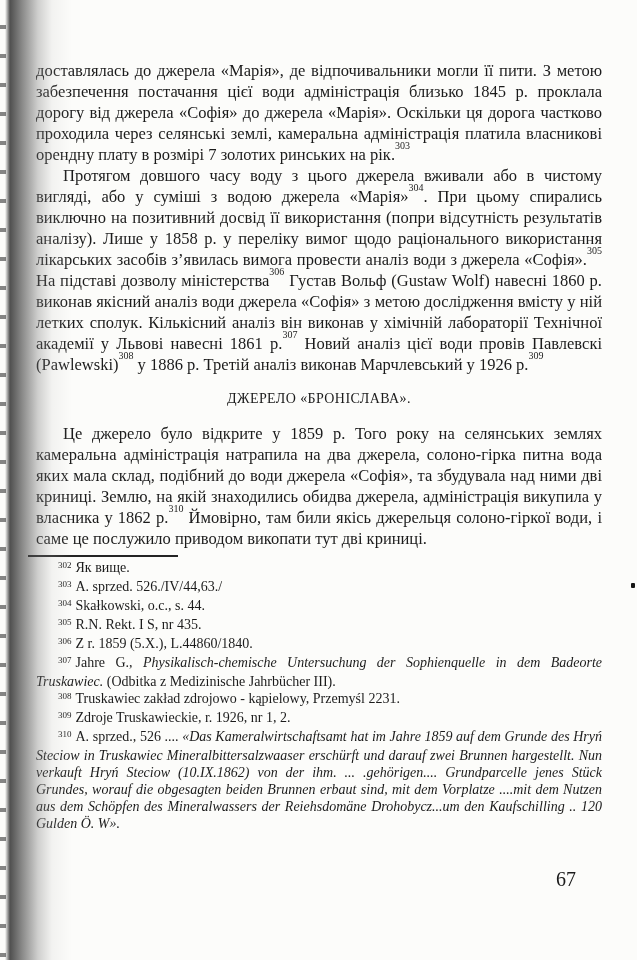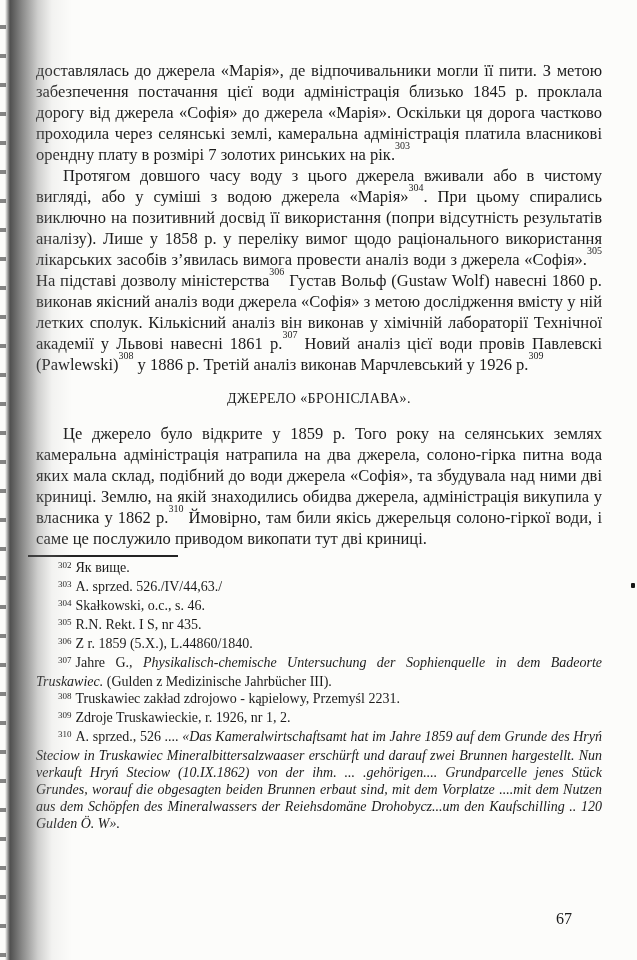--- a/index.html
+++ b/index.html
@@ -69,42 +69,42 @@
     text-align:justify;
     text-indent:22px;
   }
   .fn .num{
     font-size:9px;position:relative;top:-4px;
     padding-right:4px;
   }
   .it{font-style:italic;}
   .page-number{
     position:absolute;left:556px;top:869px;z-index:2;
-    font-size:16px;line-height:20px;margin-top:40px;
+    font-size:20px;line-height:20px;
   }
 </style>
 </head>
 <body>
 
 <div class="page">
   <div class="content">
     <div id="body-text">
         <p class="para"><span>доставлялась до джерела «Марія», де відпочивальники могли її пити. З метою забезпечення постачання цієї води адміністрація близько 1845 р. проклала дорогу від джерела «Софія» до джерела «Марія». Оскільки ця дорога частково проходила через селянські землі, камеральна адміністрація платила власникові орендну плату в розмірі 7 золотих ринських на рік.</span><sup class="ref">303</sup></p>
         <p class="para indent"><span>Протягом довшого часу воду з цього джерела вживали або в чистому вигляді, або у суміші з водою джерела «Марія»</span><sup class="ref">304</sup><span>. При цьому спирались виключно на позитивний досвід її використання (попри відсутність результатів аналізу). Лише у 1858 р. у переліку вимог щодо раціонального використання лікарських засобів з’явилась вимога провести аналіз води з джерела «Софія».</span><sup class="ref">305</sup><span> На підставі дозволу міністерства</span><sup class="ref">306</sup><span> Густав Вольф (Gustaw Wolf) навесні 1860 р. виконав якісний аналіз води джерела «Софія» з метою дослідження вмісту у ній летких сполук. Кількісний аналіз він виконав у хімічній лабораторії Технічної академії у Львові навесні 1861 р.</span><sup class="ref">307</sup><span> Новий аналіз цієї води провів Павлевскі (Pawlewski)</span><sup class="ref">308</sup><span> у 1886 р. Третій аналіз виконав Марчлевський у 1926 р.</span><sup class="ref">309</sup></p>
         <h2 class="heading">ДЖЕРЕЛО «БРОНІСЛАВА».</h2>
         <p class="para indent"><span>Це джерело було відкрите у 1859 р. Того року на селянських землях камеральна адміністрація натрапила на два джерела, солоно-гірка питна вода яких мала склад, подібний до води джерела «Софія», та збудувала над ними дві криниці. Землю, на якій знаходились обидва джерела, адміністрація викупила у власника у 1862 р.</span><sup class="ref">310</sup><span> Ймовірно, там били якісь джерельця солоно-гіркої води, і саме це послужило приводом викопати тут дві криниці.</span></p>
       </div>
     <div class="fn-separator"></div>
     <div id="footnotes" class="footnotes">
         <p class="fn"><span class="num">302</span><span>Як вище.</span></p>
         <p class="fn"><span class="num">303</span><span>A. sprzed. 526./IV/44,63./</span></p>
-        <p class="fn"><span class="num">304</span><span>Skałkowski, o.c., s. 46.</span></p>
+        <p class="fn"><span class="num">304</span><span>Skałkowski, o.c., s. 44.</span></p>
         <p class="fn"><span class="num">305</span><span>R.N. Rekt. I S, nr 435.</span></p>
         <p class="fn"><span class="num">306</span><span>Z r. 1859 (5.X.), L.44860/1840.</span></p>
-        <p class="fn"><span class="num">307</span><span>Jahre G., </span><span class="it">Physikalisch-chemische Untersuchung der Sophienquelle in dem Badeorte Truskawiec.</span><span> (Gulden z Medizinische Jahrbücher III).</span></p>
+        <p class="fn"><span class="num">307</span><span>Jahre G., </span><span class="it">Physikalisch-chemische Untersuchung der Sophienquelle in dem Badeorte Truskawiec.</span><span> (Odbitka z Medizinische Jahrbücher III).</span></p>
         <p class="fn"><span class="num">308</span><span>Truskawiec zakład zdrojowo - kąpielowy, Przemyśl 2231.</span></p>
         <p class="fn"><span class="num">309</span><span>Zdroje Truskawieckie, r. 1926, nr 1, 2.</span></p>
         <p class="fn"><span class="num">310</span><span>A. sprzed., 526 .... </span><span class="it">«Das Kameralwirtschaftsamt hat im Jahre 1859 auf dem Grunde des Hryń Steciow in Truskawiec Mineralbittersalzwaaser erschürft und darauf zwei Brunnen hargestellt. Nun verkauft Hryń Steciow (10.IX.1862) von der ihm. ... .gehörigen.... Grundparcelle jenes Stück Grundes, worauf die obgesagten beiden Brunnen erbaut sind, mit dem Vorplatze ....mit dem Nutzen aus dem Schöpfen des Mineralwassers der Reiehsdomäne Drohobycz...um den Kaufschilling .. 120 Gulden Ö. W».</span></p>
       </div>
   </div>
   <div class="page-number">67</div>
   <div class="speck"></div>
   <div class="gutter-shadow"></div>
   <div class="edge-ticks"></div>
 </div>

